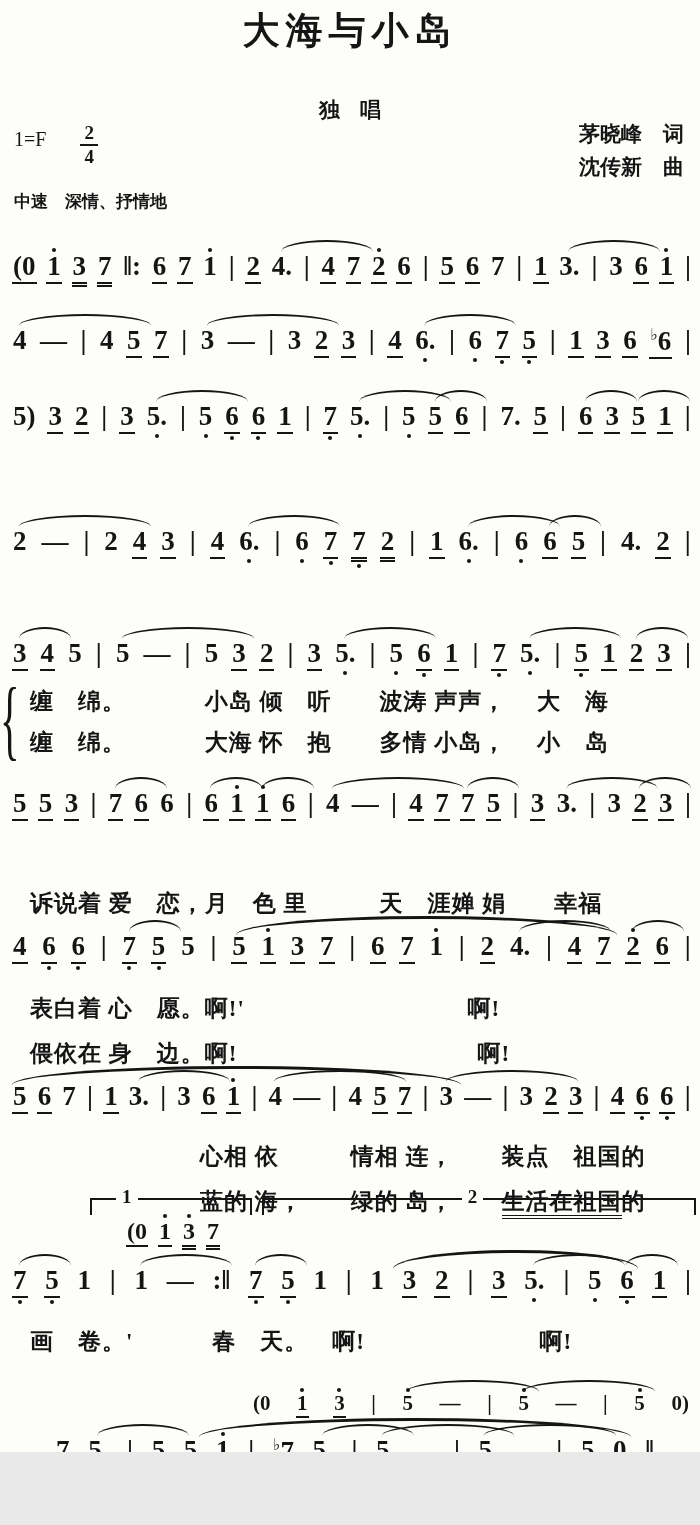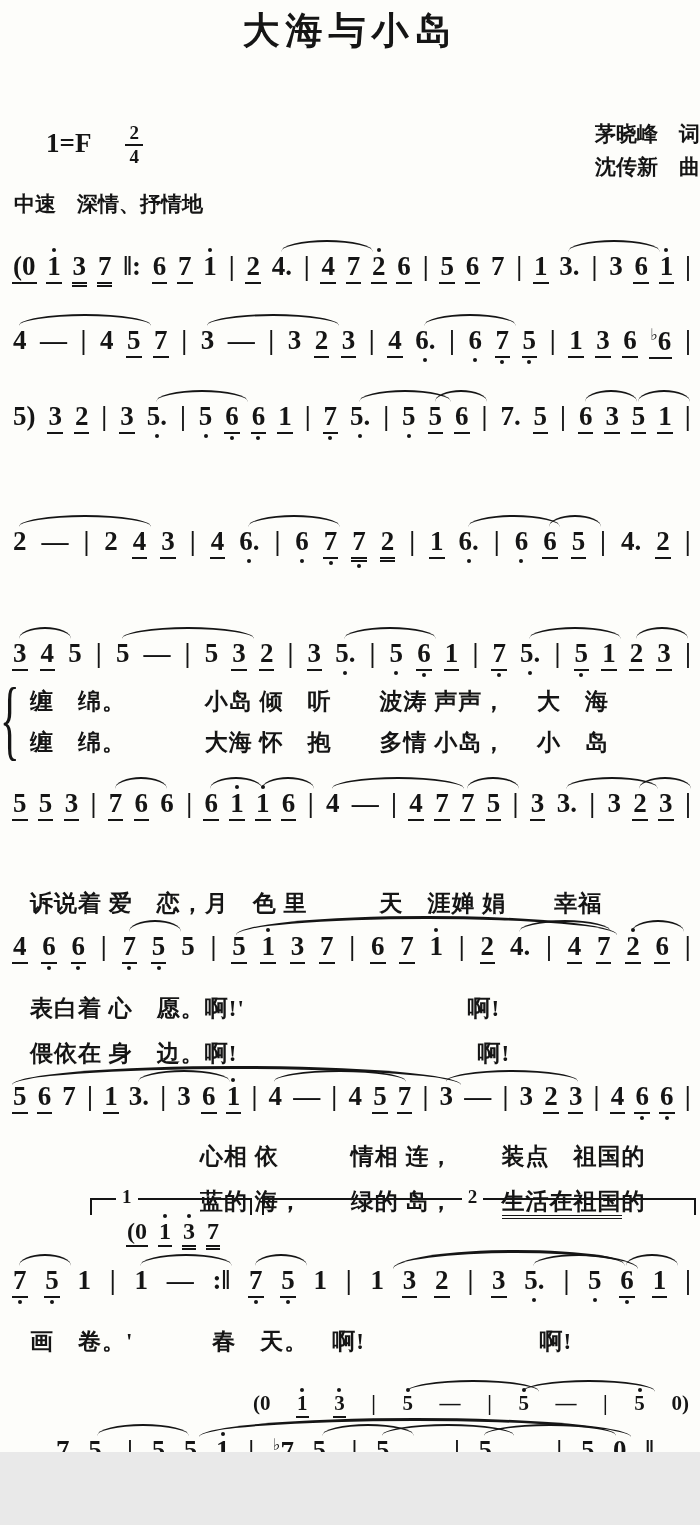--- a/index.html
+++ b/index.html
@@ -3,27 +3,27 @@
 <meta charset="utf-8">
 <style>
   html,body{margin:0;padding:0;background:#e9e9e9;}
   .page{position:relative;width:700px;height:1452px;margin:0 auto;background:#fdfdfa;
         font-family:"Liberation Serif","DejaVu Serif",serif;color:#151515;overflow:hidden;}
   .title{position:absolute;top:6px;left:0;width:100%;text-align:center;
          font-size:37px;font-weight:700;letter-spacing:6px;}
   .subtitle{position:absolute;top:96px;left:0;width:100%;text-align:center;
             font-size:21px;font-weight:700;letter-spacing:20px;text-indent:20px;}
   .keyrow{position:absolute;top:128px;left:14px;display:flex;align-items:flex-start;}
-  .key{font-size:27px;font-weight:700;margin-left:32px;}
+  .key{font-size:20px;font-weight:400;}
   .frac{display:inline-flex;flex-direction:column;align-items:center;margin-left:34px;
         font-size:19px;font-weight:700;line-height:1.15;margin-top:-6px;}
   .frac .num{border-bottom:2px solid #151515;padding:0 4px;}
-  .credits{position:absolute;top:118px;right:0;text-align:right;
+  .credits{position:absolute;top:118px;right:16px;text-align:right;
            font-size:21px;font-weight:700;line-height:1.55;}
-  .tempo{position:absolute;top:190px;left:14px;font-size:21px;font-weight:700;}
+  .tempo{position:absolute;top:190px;left:14px;font-size:17px;font-weight:700;}
 
   .notes-row{position:absolute;left:12px;right:8px;display:flex;
              justify-content:space-between;align-items:flex-start;font-size:27px;}
   .ossia{font-size:21px;}
   .tok{display:inline-flex;flex-direction:column;align-items:center;position:relative;
        font-weight:700;line-height:1;font-size:inherit;}
   .tok .da,.tok .db{height:7px;display:flex;align-items:center;justify-content:center;}
   .tok .da i,.tok .db i{width:4px;height:4px;border-radius:50%;background:#151515;
        visibility:hidden;display:block;}
   .tok.hasda .da i{visibility:visible;}
@@ -68,20 +68,21 @@
     font-family:"DejaVu Sans",sans-serif;}
   .wm-name{font-size:31px;font-weight:900;color:#111;font-family:"Liberation Sans",sans-serif;
            letter-spacing:2px;}
 </style>
 </head>
 <body>
 
 <div class="page">
 
   <div class="title">大海与小岛</div>
+  <div class="subtitle">独唱</div>
 
   <div class="keyrow">
     <span class="key">1=F</span>
     <span class="frac">
       <span class="num">2</span>
       <span>4</span>
     </span>
   </div>
 
   <div class="credits">

